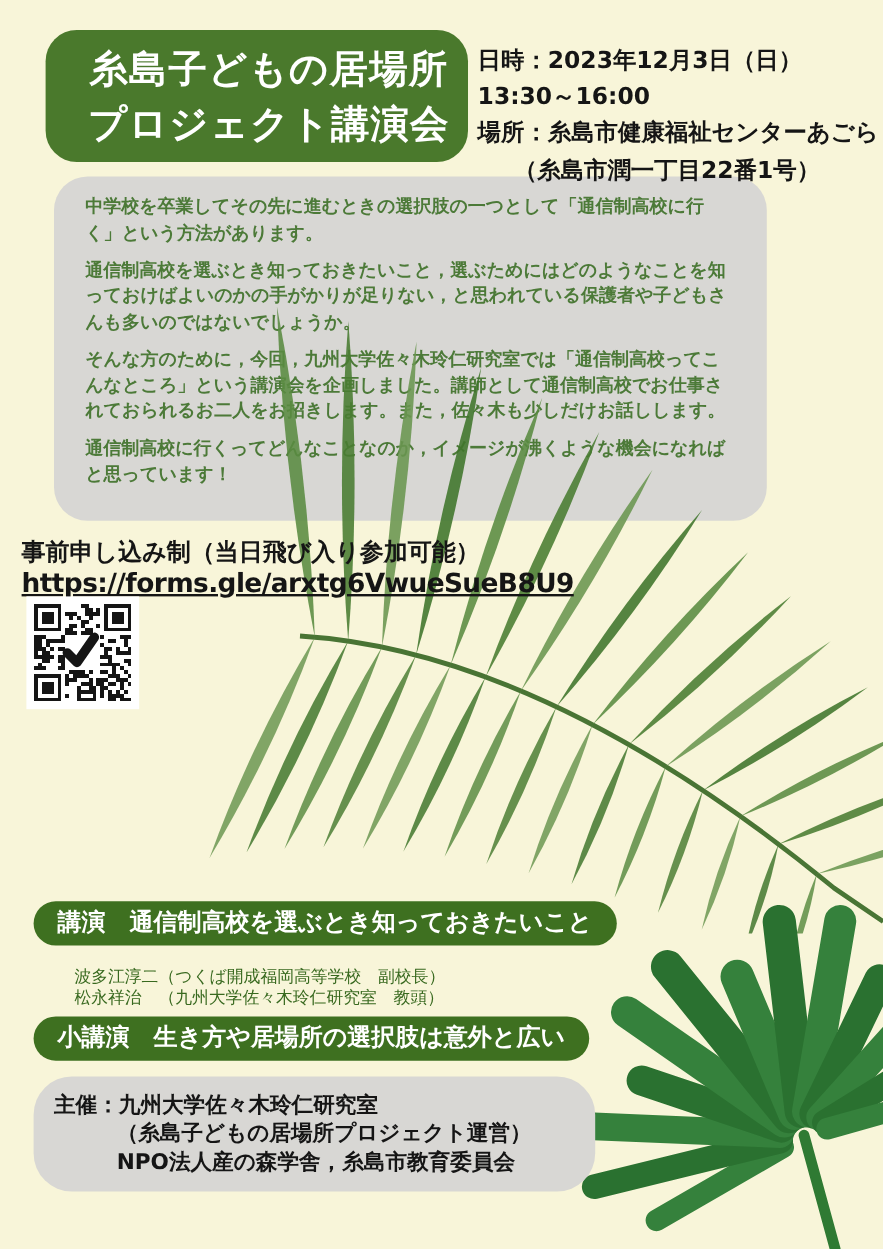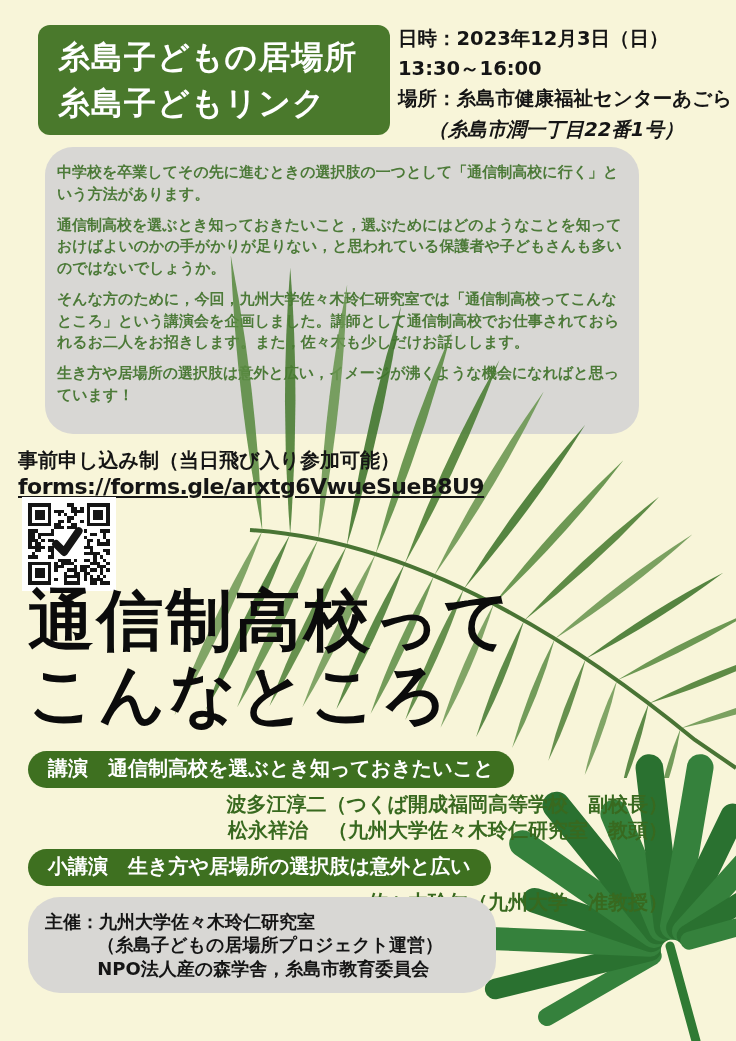--- a/index.html
+++ b/index.html
@@ -6,35 +6,35 @@
   #poster{
     position:relative;width:736px;height:1041px;overflow:hidden;
     background:var(--background,#f8f5d9);
     font-family:"DejaVu Sans","Liberation Sans",sans-serif;
   }
   .abs{position:absolute;}
 
   
   #header-box{
     left:38px;top:25px;width:352px;height:110px;box-sizing:border-box;
-    background:var(--header-green,#4a792c);border-radius:12px;
+    background:var(--header-green,#4a792c);border-radius:26px;
     color:#fff;font-weight:bold;font-size:32px;letter-spacing:1px;line-height:1.45;
-    display:flex;flex-direction:column;justify-content:center;padding-left:20px;z-index:3;
+    display:flex;flex-direction:column;justify-content:center;padding-left:20px;z-index:3;text-align:center;
   }
   #event-info{
-    left:398px;top:24px;z-index:3;
+    left:398px;top:36px;z-index:3;
     color:var(--text-black,#151515);font-weight:bold;font-size:19.5px;line-height:1.55;
   }
-  #event-info .indent{padding-left:1.55em;font-style:italic;}
+  #event-info .indent{padding-left:1.55em;}
 
   
   #intro-box{
     left:45px;top:147px;width:594px;height:287px;box-sizing:border-box;
     background:var(--box-gray,#d8d7d4);border-radius:28px;
-    padding:15px 12px;overflow:hidden;z-index:1;
+    padding:15px 26px;overflow:hidden;z-index:1;
     color:var(--intro-text-green,#4c7a38);font-weight:bold;font-size:15px;line-height:1.45;
   }
   #intro-box p{margin:0 0 9px;}
 
   
   #signup-note{left:18px;top:447px;z-index:3;font-size:20px;font-weight:bold;color:var(--text-black,#151515);}
   #signup-url{left:18px;top:474px;z-index:3;font-size:22px;font-weight:bold;color:var(--text-black,#151515);
     text-decoration:underline;letter-spacing:-0.5px;cursor:pointer;}
   #qr-box{left:22px;top:497px;width:94px;height:94px;background:#fff;z-index:3;}
   #qr-box svg{display:block;width:94px;height:94px;}
@@ -42,26 +42,26 @@
   
   #main-title{
     left:28px;top:584px;z-index:3;
     color:var(--title-black,#0b0b0b);font-size:66px;font-weight:900;line-height:1.12;letter-spacing:3px;
   }
 
   
   #program{left:28px;top:751px;z-index:3;width:640px;}
   .banner{
     display:inline-block;background:var(--banner-green,#3e7020);color:#fff;
-    font-size:20px;font-weight:bold;padding:4px 20px 6px;border-radius:22px;margin-bottom:3px;
+    font-size:20px;font-weight:bold;padding:4px 20px 6px;border-radius:22px;margin-bottom:17px;
   }
   .banner.second{margin-top:6px;}
   .speaker{
-    font-size:20px;font-weight:bold;color:var(--speaker-green,#38691f);
-    padding-left:34px;line-height:1.3;text-align:right;
+    font-size:14px;font-weight:normal;color:var(--speaker-green,#38691f);
+    padding-left:34px;line-height:1.3;
   }
 
   
   #footer-box{
     left:28px;top:897px;width:468px;box-sizing:border-box;
     background:var(--box-gray,#d8d7d4);border-radius:32px;padding:13px 17px;z-index:3;
     color:var(--text-black,#151515);font-weight:bold;font-size:18px;line-height:1.3;
   }
   #footer-box .findent{padding-left:2.9em;}
 
@@ -119,39 +119,39 @@
       <line x1="197.70125699014264" y1="188.13254468799207" x2="179.40178447437538" y2="29.97482506413371" stroke="#2a7130" stroke-width="27.65925826289068" stroke-linecap="round"></line>
       <line x1="203.33537493432203" y1="188.2800792585899" x2="230.19397347363085" y2="29.482509315173672" stroke="#35813c" stroke-width="26.66025403784439" stroke-linecap="round"></line>
       <line x1="208.70462198744653" y1="189.9936245719561" x2="262.76841907215885" y2="78.1572887980592" stroke="#2a7130" stroke-width="25.071067811865476" stroke-linecap="round"></line>
       <line x1="213.38261212717717" y1="193.13710349045212" x2="319.6491494709541" y2="75.11615720888952" stroke="#35813c" stroke-width="23" stroke-linecap="round"></line>
       <line x1="216.99785385973726" y1="197.46088409006643" x2="354.1605433257546" y2="112.41641349223971" stroke="#2a7130" stroke-width="20.58819045102521" stroke-linecap="round"></line>
       <line x1="219.26325133595316" y1="202.62160358769466" x2="339.6173056695666" y2="169.01814782910435" stroke="#35813c" stroke-width="18" stroke-linecap="round"></line>
     </svg>
 
   <div id="header-box" class="abs">
     <div>糸島子どもの居場所</div>
-    <div>糸島子どもリンク</div>
+    <div>プロジェクト講演会</div>
   </div>
 
   <div id="event-info" class="abs">
     <div>日時：2023年12月3日（日）</div>
     <div>13:30～16:00</div>
     <div>場所：糸島市健康福祉センターあごら</div>
     <div class="indent">（糸島市潤一丁目22番1号）</div>
   </div>
 
   <div id="intro-box" class="abs">
     <p>中学校を卒業してその先に進むときの選択肢の一つとして「通信制高校に行く」という方法があります。</p>
     <p>通信制高校を選ぶとき知っておきたいこと，選ぶためにはどのようなことを知っておけばよいのかの手がかりが足りない，と思われている保護者や子どもさんも多いのではないでしょうか。</p>
     <p>そんな方のために，今回，九州大学佐々木玲仁研究室では「通信制高校ってこんなところ」という講演会を企画しました。講師として通信制高校でお仕事されておられるお二人をお招きします。また，佐々木も少しだけお話しします。</p>
-    <p>生き方や居場所の選択肢は意外と広い，イメージが沸くような機会になればと思っています！</p>
+    <p>通信制高校に行くってどんなことなのか，イメージが沸くような機会になればと思っています！</p>
   </div>
 
   <div id="signup-note" class="abs">事前申し込み制（当日飛び入り参加可能）</div>
-  <a id="signup-url" class="abs">forms://forms.gle/arxtg6VwueSueB8U9</a>
+  <a id="signup-url" class="abs">https://forms.gle/arxtg6VwueSueB8U9</a>
   <div id="qr-box" class="abs">
     <svg id="qr-svg" viewBox="0 0 29 29" xmlns="http://www.w3.org/2000/svg">
         <g shape-rendering="crispEdges" fill="#151515">
           <rect x="2" y="2" width="7" height="7"></rect>
           <rect x="3" y="3" width="5" height="5" fill="#ffffff"></rect>
           <rect x="4" y="4" width="3" height="3"></rect>
           <rect x="20" y="2" width="7" height="7"></rect>
           <rect x="21" y="3" width="5" height="5" fill="#ffffff"></rect>
           <rect x="22" y="4" width="3" height="3"></rect>
           <rect x="2" y="20" width="7" height="7"></rect>
@@ -330,24 +330,20 @@
           <rect x="21" y="26" width="1" height="1"></rect>
           <rect x="22" y="26" width="1" height="1"></rect>
           <rect x="24" y="26" width="1" height="1"></rect>
           <rect x="25" y="26" width="1" height="1"></rect>
           <rect x="26" y="26" width="1" height="1"></rect>
         </g>
         <path d="M10.5,14.5 L13,17 L17.5,10.5" fill="none" stroke="#151515" stroke-width="2.4" stroke-linecap="round" stroke-linejoin="round"></path>
       </svg>
   </div>
 
-  <div id="main-title" class="abs">
-    <div>通信制高校って</div>
-    <div>こんなところ</div>
-  </div>
 
   <div id="program" class="abs">
     <div class="banner">講演　通信制高校を選ぶとき知っておきたいこと</div>
     <div class="speaker">波多江淳二（つくば開成福岡高等学校　副校長）</div>
     <div class="speaker">松永祥治　（九州大学佐々木玲仁研究室　教頭）</div>
     <div class="banner second">小講演　生き方や居場所の選択肢は意外と広い</div>
     <div class="speaker">佐々木玲仁（九州大学　准教授）</div>
   </div>
 
   <div id="footer-box" class="abs">

